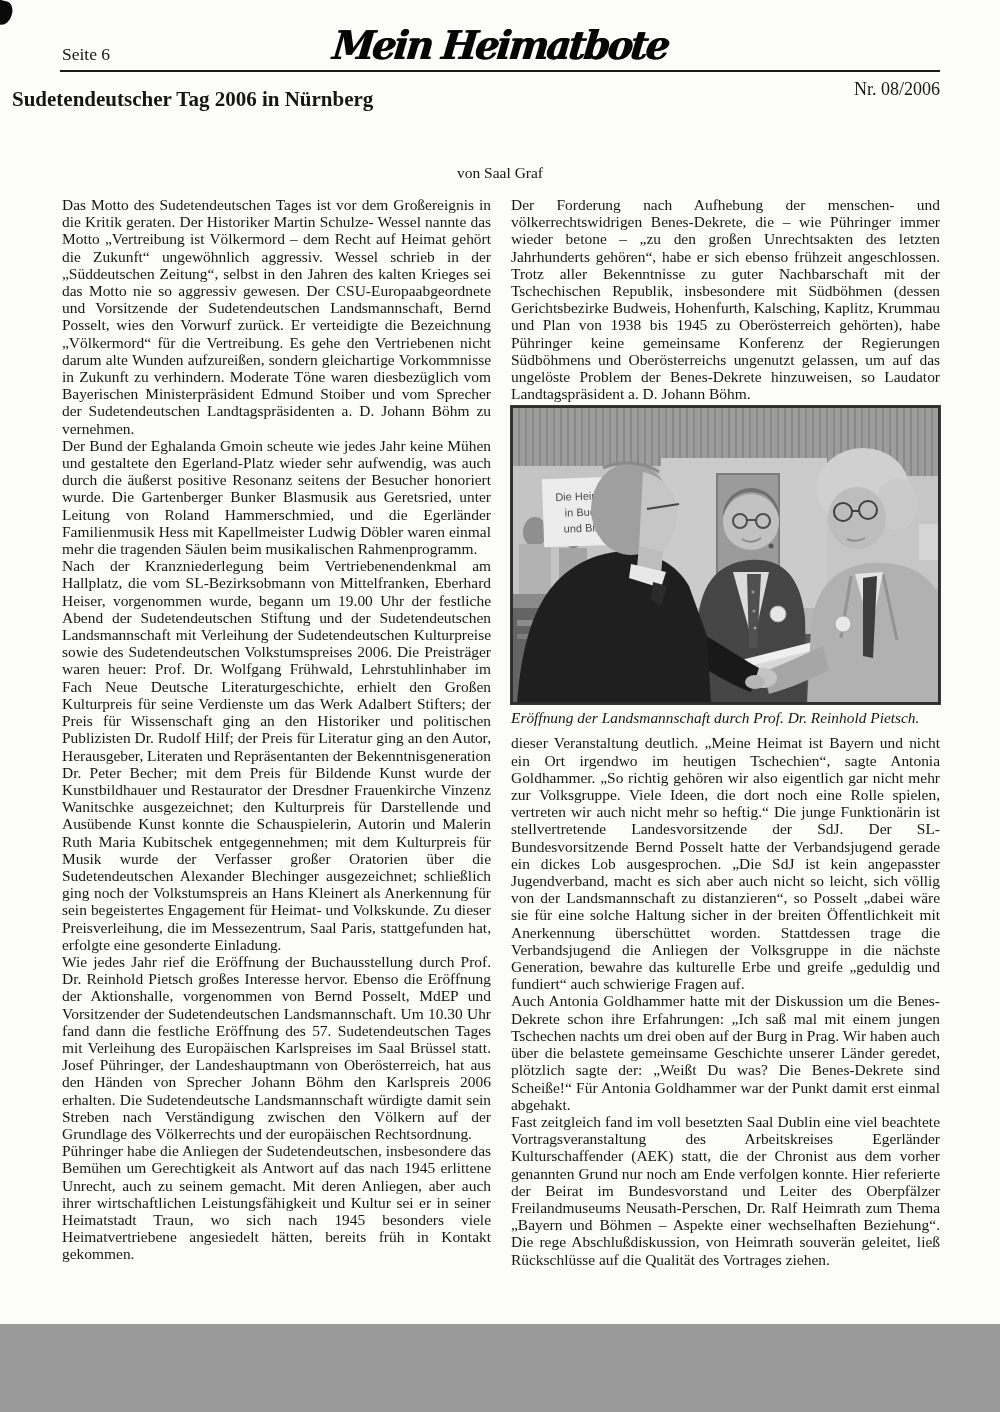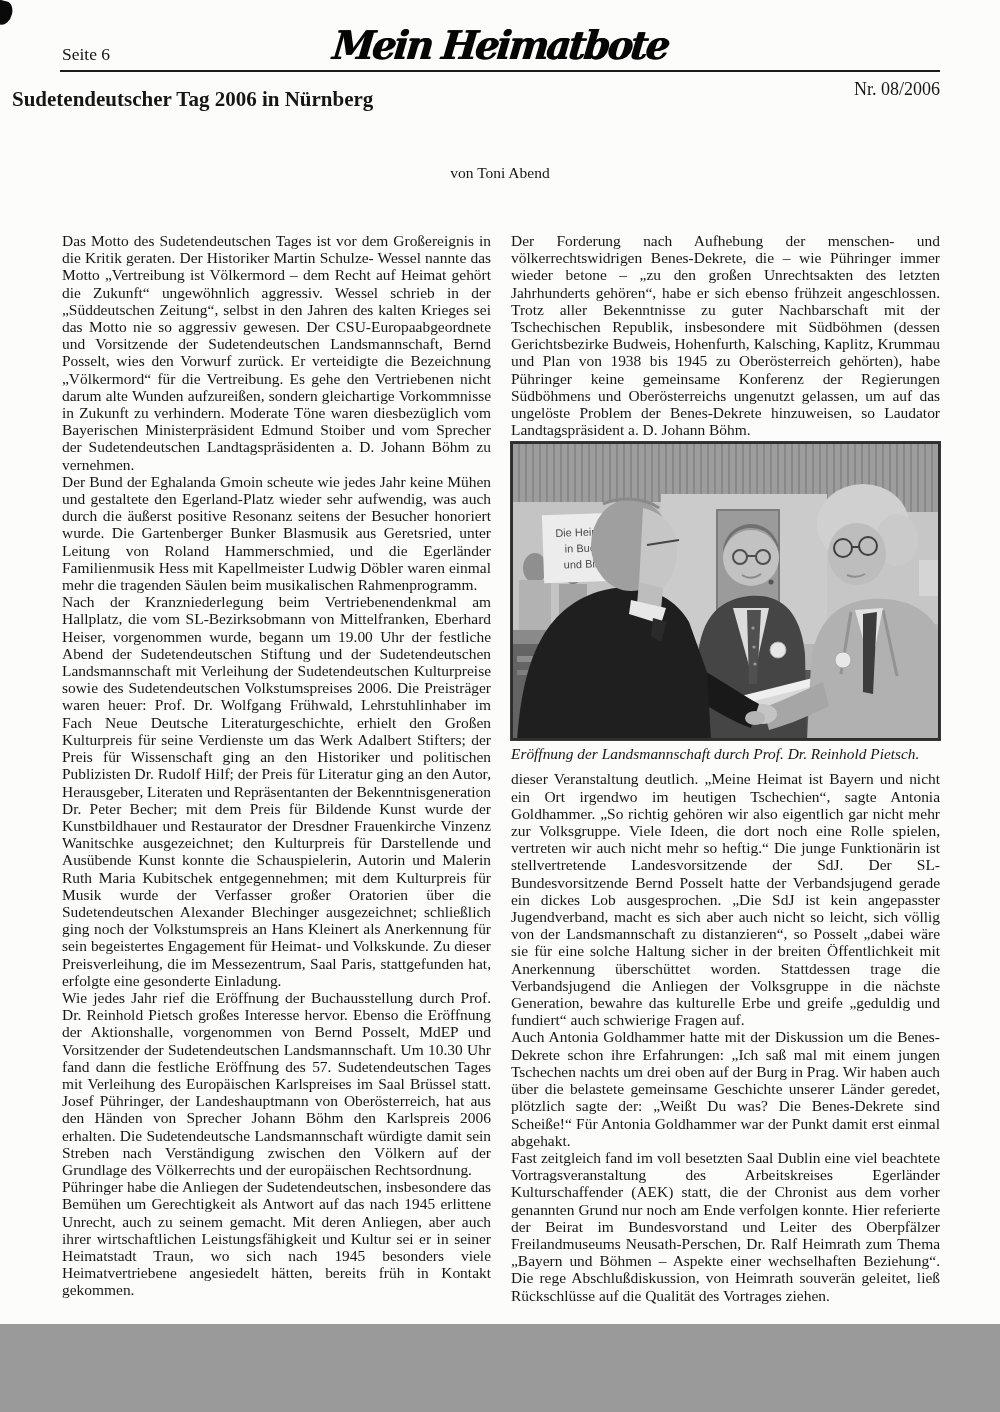--- a/index.html
+++ b/index.html
@@ -35,21 +35,21 @@
     font-weight:700; font-size:21px;
   }
   .subtitle {
     position:absolute; left:0; right:0; top:115px; text-align:center;
     font-weight:700; font-size:20px; line-height:23.5px;
   }
   .byline { position:absolute; left:0; right:0; top:164px; text-align:center; font-size:15.5px; }
 
   .columns {
     position:absolute; left:62px; top:196px; width:878px;
-    display:flex; gap:20px;margin-top:36px;
+    display:flex; gap:20px;
   }
   .col { width:429px; }
   .col p {
     margin:0; font-size:15.45px; line-height:17.2px;
     text-align:justify; hyphens:auto; -webkit-hyphens:auto;
   }
   .col h3 {
     margin:10px 0 0 0; font-size:15.8px; line-height:17.2px; font-weight:700;
   }
   figure.photo { margin:4px 0 0 0; width:429px; }
@@ -66,21 +66,21 @@
 <div class="page">
 
   <div class="corner-mark"></div>
 
   <div class="hdr-left">Seite 6</div>
   <div class="masthead">Mein Heimatbote</div>
   <div class="hdr-right">Nr. 08/2006</div>
   <div class="hdr-rule"></div>
 
   <h1 class="title" style="margin:0;">Sudetendeutscher Tag 2006 in Nürnberg</h1>
-  <div class="byline">von Toni Abend</div>
+  <div class="byline">von Saal Graf</div>
 
   <div class="columns">
 
     <section class="col">
       <p>Das Motto des Sudetendeutschen Tages ist vor dem Großereignis in die Kritik geraten. Der Historiker Martin Schulze- Wessel nannte das Motto „Vertreibung ist Völkermord – dem Recht auf Heimat gehört die Zukunft“ ungewöhnlich aggressiv. Wessel schrieb in der „Süddeutschen Zeitung“, selbst in den Jahren des kalten Krieges sei das Motto nie so aggressiv gewesen. Der CSU-Europaabgeordnete und Vorsitzende der Sudetendeutschen Landsmannschaft, Bernd Posselt, wies den Vorwurf zurück. Er verteidigte die Bezeichnung „Völkermord“ für die Vertreibung. Es gehe den Vertriebenen nicht darum alte Wunden aufzureißen, sondern gleichartige Vorkommnisse in Zukunft zu verhindern. Moderate Töne waren diesbezüglich vom Bayerischen Ministerpräsident Edmund Stoiber und vom Sprecher der Sudetendeutschen Landtagspräsidenten a. D. Johann Böhm zu vernehmen.</p>
       <p>Der Bund der Eghalanda Gmoin scheute wie jedes Jahr keine Mühen und gestaltete den Egerland-Platz wieder sehr aufwendig, was auch durch die äußerst positive Resonanz seitens der Besucher honoriert wurde. Die Gartenberger Bunker Blasmusik aus Geretsried, unter Leitung von Roland Hammerschmied, und die Egerländer Familienmusik Hess mit Kapellmeister Ludwig Döbler waren einmal mehr die tragenden Säulen beim musikalischen Rahmenprogramm.</p>
       <p>Nach der Kranzniederlegung beim Vertriebenendenkmal am Hallplatz, die vom SL-Bezirksobmann von Mittelfranken, Eberhard Heiser, vorgenommen wurde, begann um 19.00 Uhr der festliche Abend der Sudetendeutschen Stiftung und der Sudetendeutschen Landsmannschaft mit Verleihung der Sudetendeutschen Kulturpreise sowie des Sudetendeutschen Volkstumspreises 2006. Die Preisträger waren heuer: Prof. Dr. Wolfgang Frühwald, Lehrstuhlinhaber im Fach Neue Deutsche Literaturgeschichte, erhielt den Großen Kulturpreis für seine Verdienste um das Werk Adalbert Stifters; der Preis für Wissenschaft ging an den Historiker und politischen Publizisten Dr. Rudolf Hilf; der Preis für Literatur ging an den Autor, Herausgeber, Literaten und Repräsentanten der Bekenntnisgeneration Dr. Peter Becher; mit dem Preis für Bildende Kunst wurde der Kunstbildhauer und Restaurator der Dresdner Frauenkirche Vinzenz Wanitschke ausgezeichnet; den Kulturpreis für Darstellende und Ausübende Kunst konnte die Schauspielerin, Autorin und Malerin Ruth Maria Kubitschek entgegennehmen; mit dem Kulturpreis für Musik wurde der Verfasser großer Oratorien über die Sudetendeutschen Alexander Blechinger ausgezeichnet; schließlich ging noch der Volkstumspreis an Hans Kleinert als Anerkennung für sein begeistertes Engagement für Heimat- und Volkskunde. Zu dieser Preisverleihung, die im Messezentrum, Saal Paris, stattgefunden hat, erfolgte eine gesonderte Einladung.</p>
       <p>Wie jedes Jahr rief die Eröffnung der Buchausstellung durch Prof. Dr. Reinhold Pietsch großes Interesse hervor. Ebenso die Eröffnung der Aktionshalle, vorgenommen von Bernd Posselt, MdEP und Vorsitzender der Sudetendeutschen Landsmannschaft. Um 10.30 Uhr fand dann die festliche Eröffnung des 57. Sudetendeutschen Tages mit Verleihung des Europäischen Karlspreises im Saal Brüssel statt. Josef Pühringer, der Landeshauptmann von Oberösterreich, hat aus den Händen von Sprecher Johann Böhm den Karlspreis 2006 erhalten. Die Sudetendeutsche Landsmannschaft würdigte damit sein Streben nach Verständigung zwischen den Völkern auf der Grundlage des Völkerrechts und der europäischen Rechtsordnung.</p>
       <p>Pühringer habe die Anliegen der Sudetendeutschen, insbesondere das Bemühen um Gerechtigkeit als Antwort auf das nach 1945 erlittene Unrecht, auch zu seinem gemacht. Mit deren Anliegen, aber auch ihrer wirtschaftlichen Leistungsfähigkeit und Kultur sei er in seiner Heimatstadt Traun, wo sich nach 1945 besonders viele Heimatvertriebene angesiedelt hätten, bereits früh in Kontakt gekommen.</p>
     </section>

